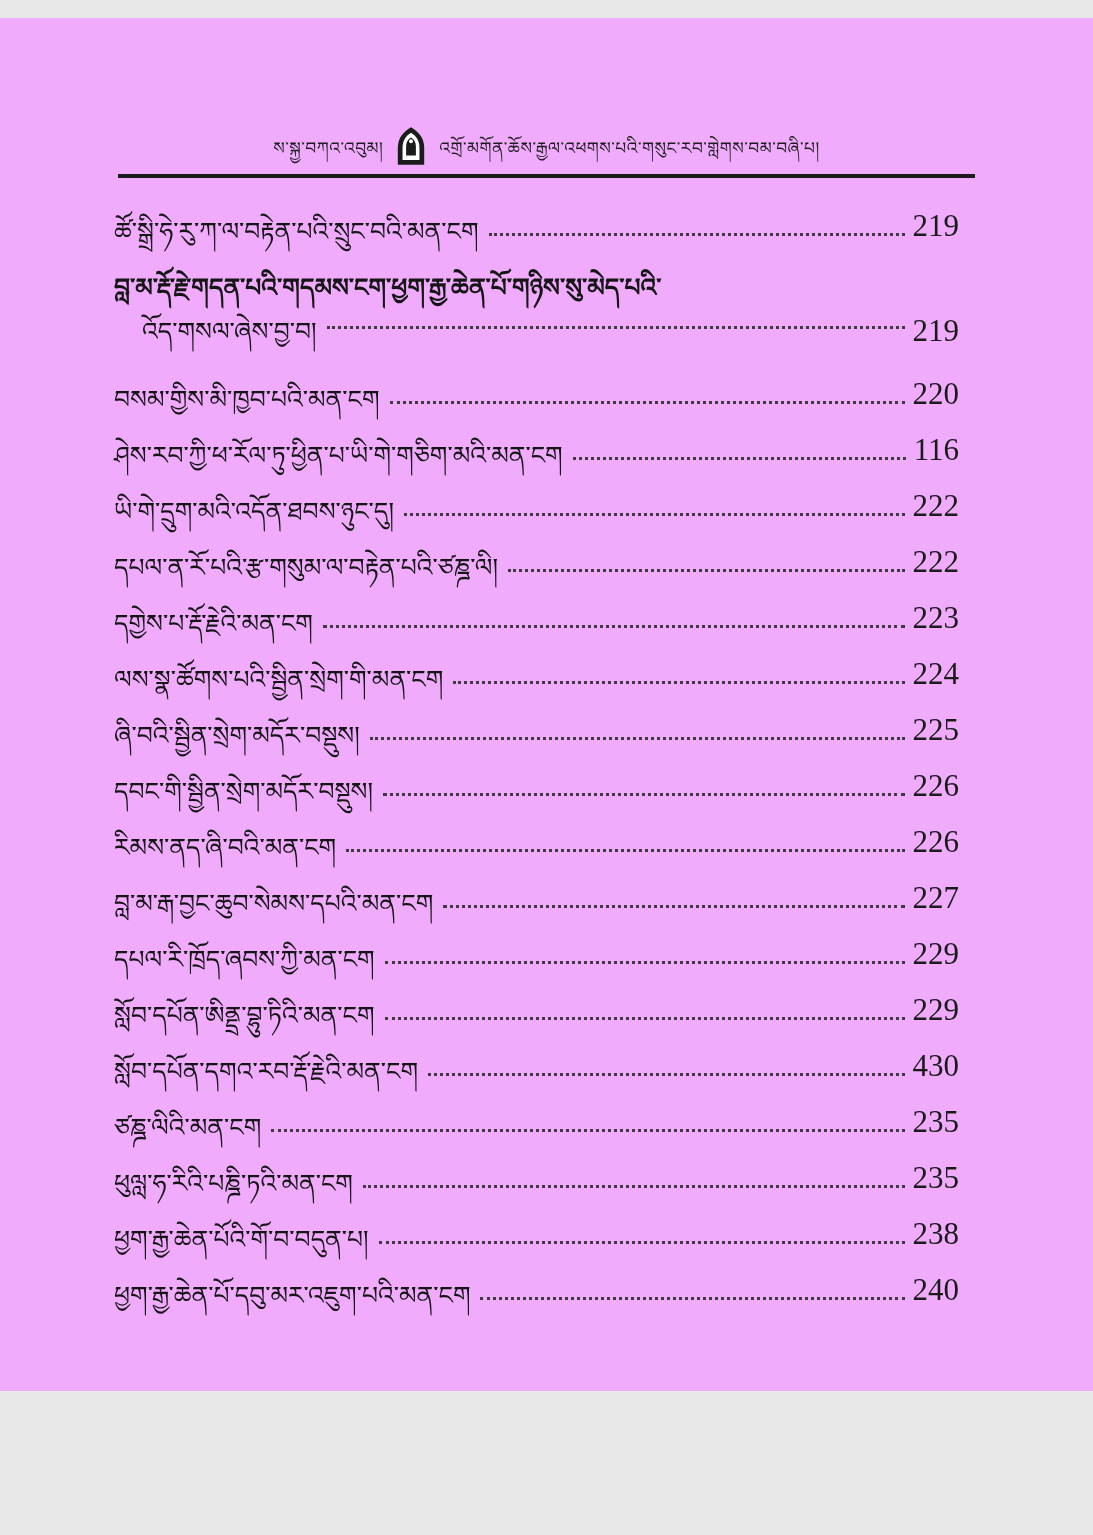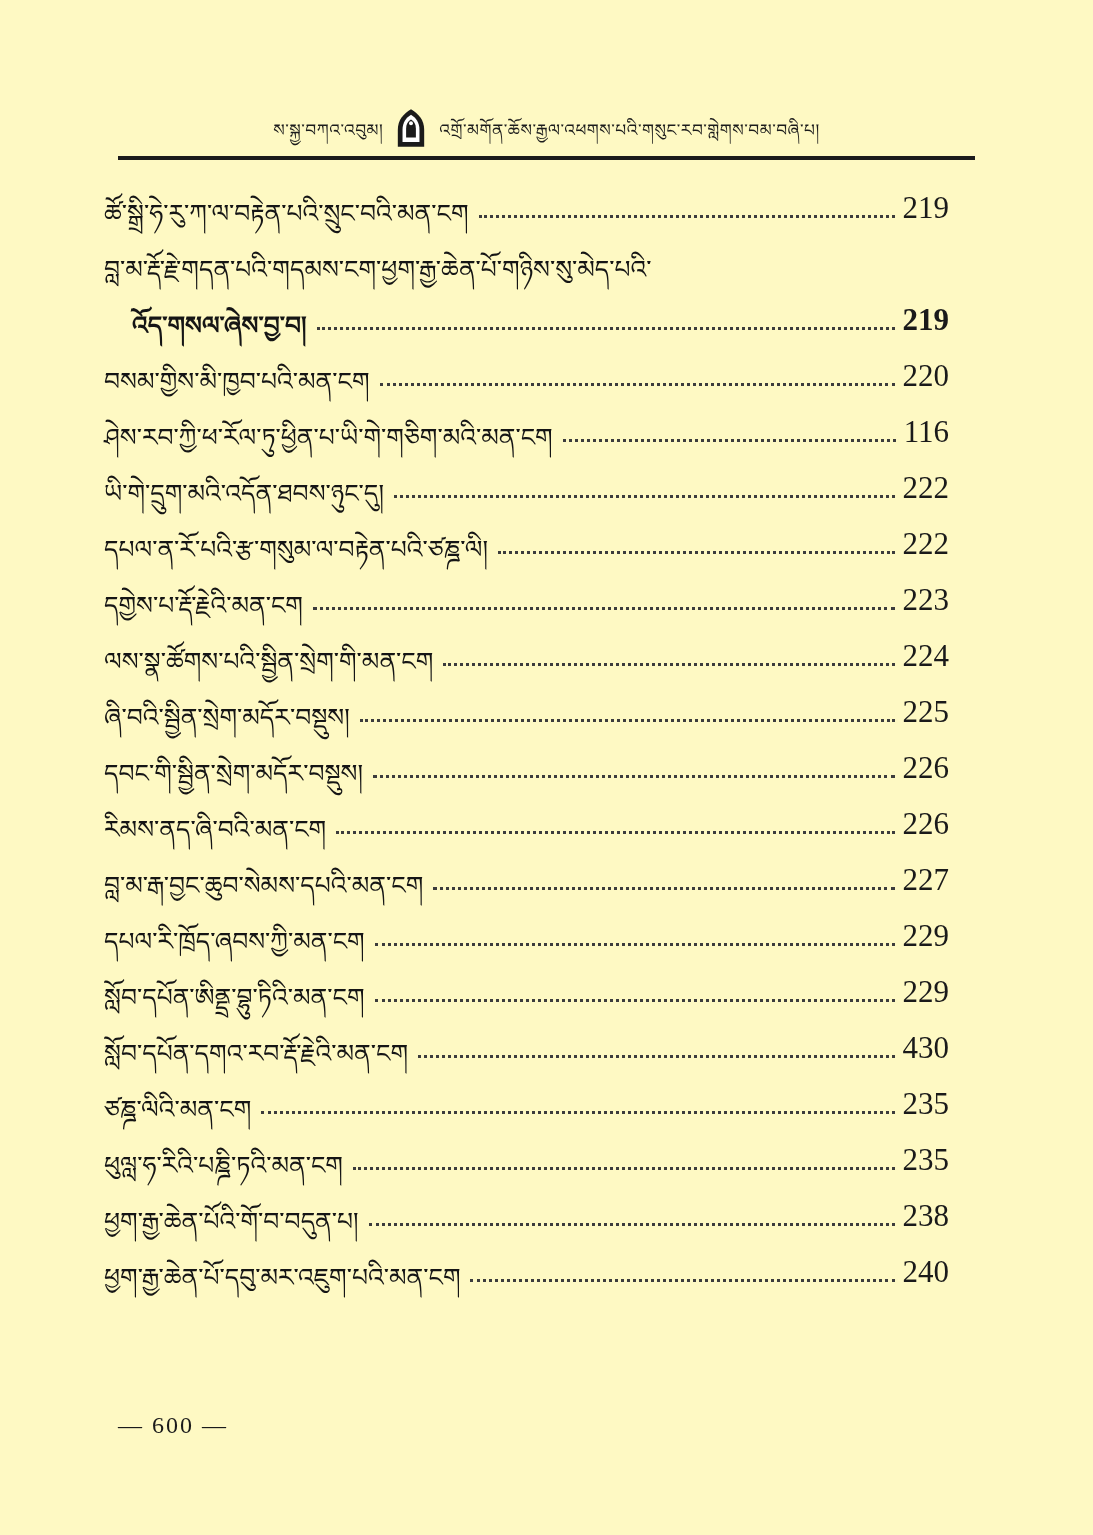--- a/index.html
+++ b/index.html
@@ -1,37 +1,37 @@
 <!DOCTYPE html>
 <html><head>
 <meta charset="utf-8">
 <style>
   html,body{margin:0;padding:0;background:#e8e8e8;}
   .page{
     position:relative;
-    width:1093px;height:1535px;
-    margin:0 auto;
-    background:#fef9c3;
+    width:1093px;height:1373px;
+    margin:18px auto;
+    background:#f0abfc;
     color:#151515;
     font-family:"DejaVu Sans", sans-serif;
     overflow:hidden;
   }
   .hdr{
     position:absolute;top:108px;left:0;width:100%;
     display:flex;justify-content:center;align-items:center;gap:12px;
     font-size:17px;line-height:1.2;color:#1c1c1c;
     letter-spacing:0.5px;
   }
   .hdr .emblem{flex:0 0 auto;display:inline-block;}
   .rule{
     position:absolute;top:156px;left:118px;width:857px;height:4px;
     background:#1b1b1b;
   }
   .toc{
-    position:absolute;top:176px;left:104px;width:845px;
+    position:absolute;top:176px;left:114px;width:845px;
   }
   .toc-entry{
     display:flex;align-items:flex-end;height:56px;
   }
   .toc-entry .t{
     font-size:25px;white-space:nowrap;padding-bottom:5px;line-height:1.1;
   }
   .leader{
     flex:1 1 auto;
     border-bottom:3px dotted #3c3c3c;
@@ -39,22 +39,22 @@
     min-width:20px;
   }
   .pnum{
     font-family:"Liberation Serif", serif;
     font-size:31px;padding-bottom:6px;color:#1a1a1a;
   }
   .two-line{height:112px;display:block;}
   .two-line .l1{
     height:56px;display:flex;align-items:flex-end;
   }
-  .two-line .l1 .t{padding-bottom:5px;}
-  .two-line .l2{height:56px;display:flex;align-items:flex-end;font-weight:bold;}
+  .two-line .l1 .t{padding-bottom:5px;font-weight:bold;}
+  .two-line .l2{height:56px;display:flex;align-items:center;}
   .two-line .l2 .t{padding-left:28px;}
   .ftr{
     position:absolute;top:1412px;left:118px;
     font-family:Liberation Serif, serif;
     font-size:24px;color:#1a1a1a;letter-spacing:2px;
   }
 </style>
 </head>
 <body>
 

